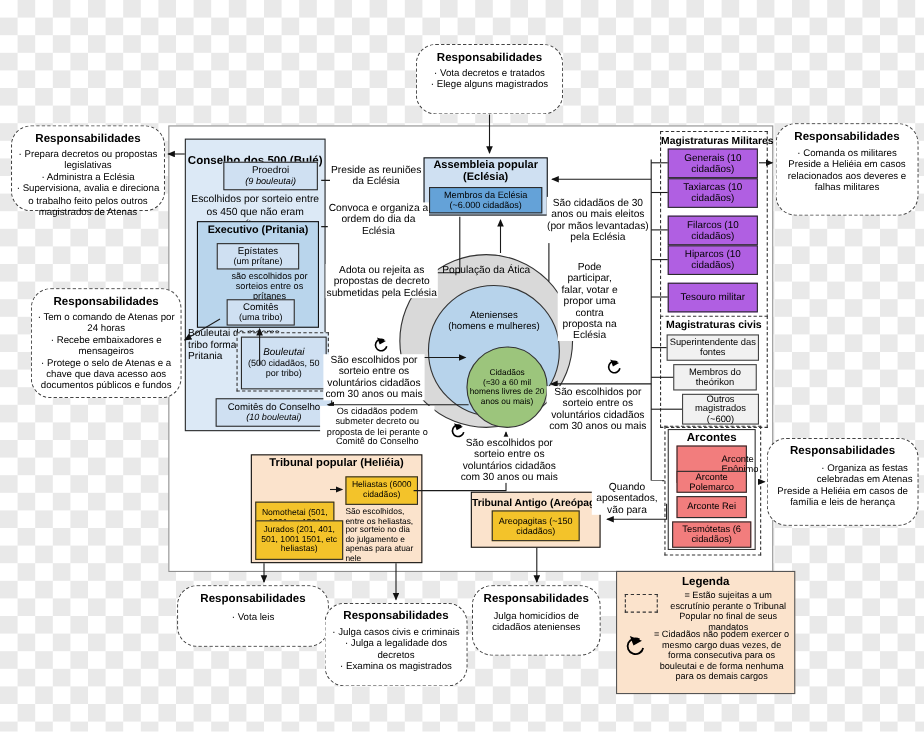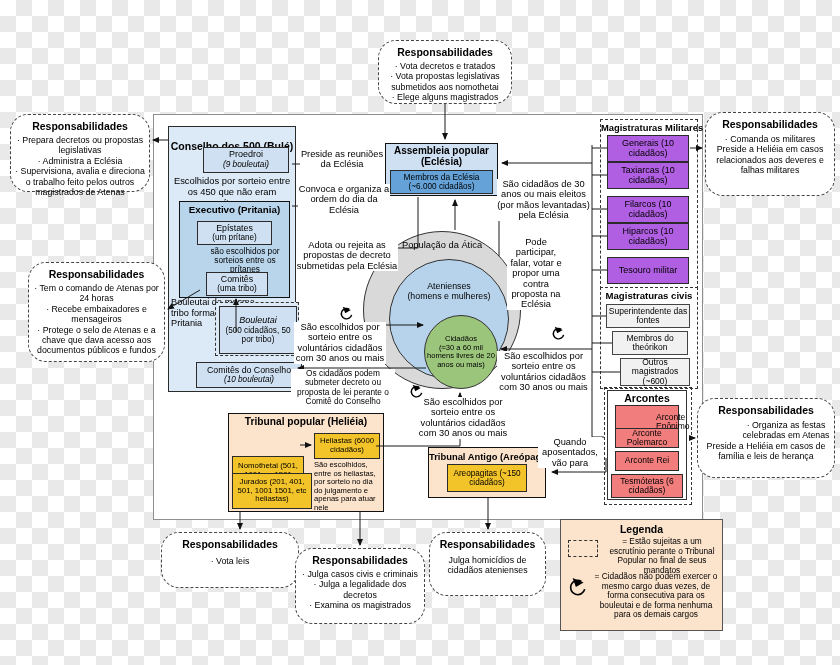--- a/index.html
+++ b/index.html
@@ -202,21 +202,20 @@
       <path d="M6,1 L16,5 L9,9 z" fill="#000"></path>
   </svg>
   <svg class="abs nre" style="left:408px;top:384px;" width="16" height="16" viewBox="0 0 20 20">
     <path d="M14,4 A6.5,6.5 0 1 0 17,11" fill="none" stroke="#000" stroke-width="1.8"></path>
       <path d="M6,1 L16,5 L9,9 z" fill="#000"></path>
   </svg>
 
   <div class="abs co" style="left:378px;top:40px;width:134px;height:64px;">
     <div class="t">Responsabilidades</div>
     <div class="l">· Vota decretos e tratados</div>
-    <div class="l">· Vota propostas legislativas submetidos aos nomothetai</div>
     <div class="l">· Elege alguns magistrados</div>
   </div>
   <div class="abs co" style="left:10px;top:114px;width:140px;height:78px;">
     <div class="t">Responsabilidades</div>
     <div class="l">· Prepara decretos ou propostas legislativas</div>
     <div class="l">· Administra a Eclésia</div>
     <div class="l">· Supervisiona, avalia e direciona o trabalho feito pelos outros magistrados de Atenas</div>
   </div>
   <div class="abs co" style="left:28px;top:262px;width:137px;height:100px;">
     <div class="t">Responsabilidades</div>

